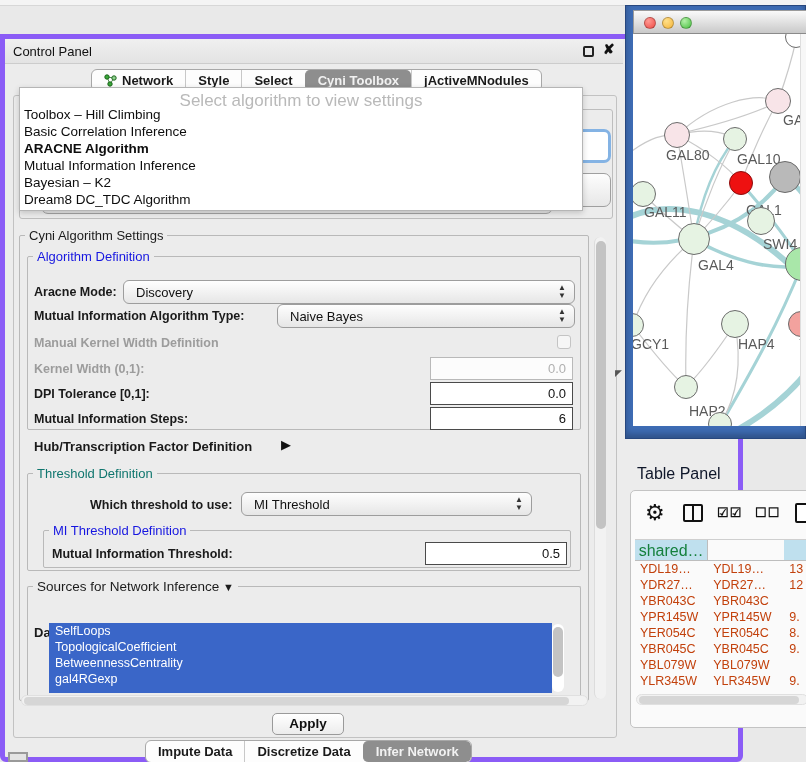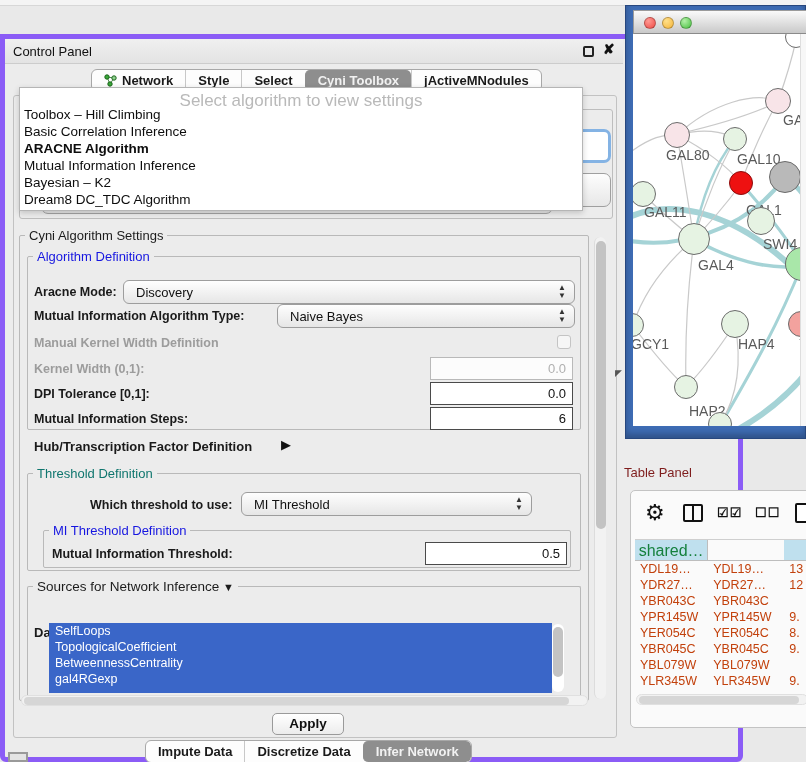--- a/index.html
+++ b/index.html
@@ -90,21 +90,21 @@
   #net-titlebar { left:7px; top:4px; width:174px; height:24px; background:linear-gradient(#fafafa,#c9c9c9);
     border:1px solid #9b9b9b; border-bottom-color:#8a8a8a; }
   .light { position:absolute; top:6px; width:12px; height:12px; border-radius:50%; border:1px solid rgba(0,0,0,.25); }
   #net-content { left:7px; top:28px; width:174px; height:392px; background:#ffffff; overflow:hidden; }
   #net-edge-svg { position:absolute; left:0; top:0; }
   .node { position:absolute; border-radius:50%; border:1.5px solid #6b6b6b; }
   .node-label { position:absolute; font-size:14px; color:#5a5a5a; white-space:nowrap; }
   #net-right-strip { position:absolute; right:0; top:0; width:7px; height:392px; background:#f7f7f7; border-left:1px solid #dedede; }
 
   
-  #table-title { left:624px; top:465px; font-size:13px; color:#7f1d1d; }
+  #table-title { left:637px; top:465px; font-size:16px; color:#0f172a; }
   #table-body { left:630px; top:490px; width:184px; height:238px; background:#fafafa;
     border:1px solid #c3c3c3; border-radius:5px; }
   .tb-icon { position:absolute; color:#111; }
   #icon-colmerge { width:20px; height:18px; border:2px solid #111; border-radius:2px; }
   #icon-colmerge::after { content:""; position:absolute; left:7px; top:0; width:2px; height:14px; background:#111; }
   .cb-pair { font-size:13px; letter-spacing:1px; color:#111; font-weight:bold; }
   #icon-doc { width:16px; height:20px; border:2px solid #111; border-radius:2px; background:#fff; }
 
   #grid { position:absolute; left:4px; top:48px; width:178px; height:152px; overflow:hidden; border-top:1px solid #cfcfcf; }
   .hdr-row { display:flex; height:21px; border-bottom:1px solid #bdbdbd; }

